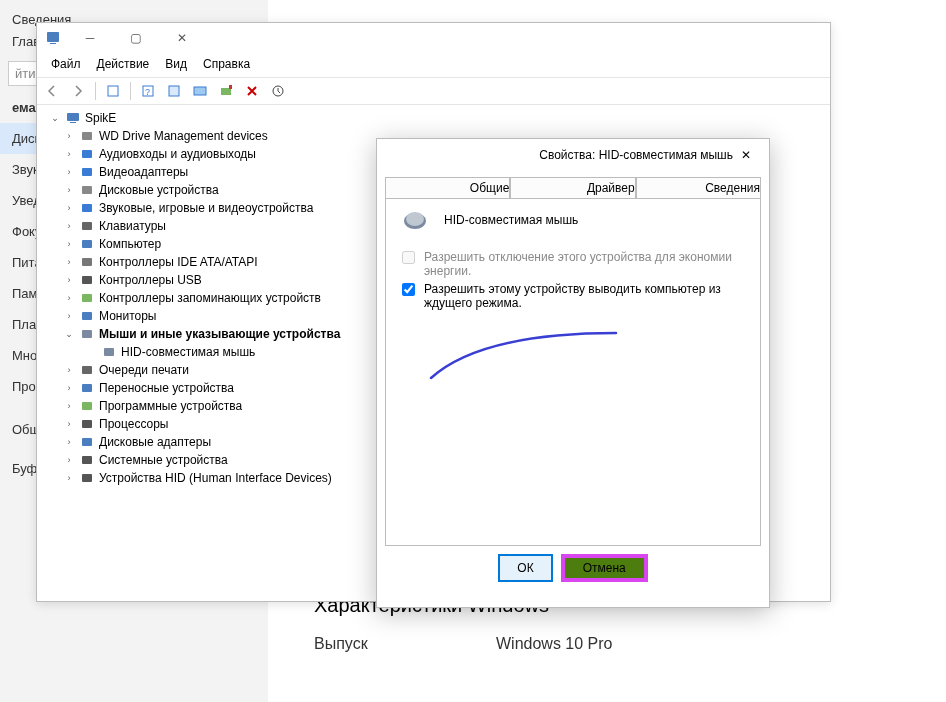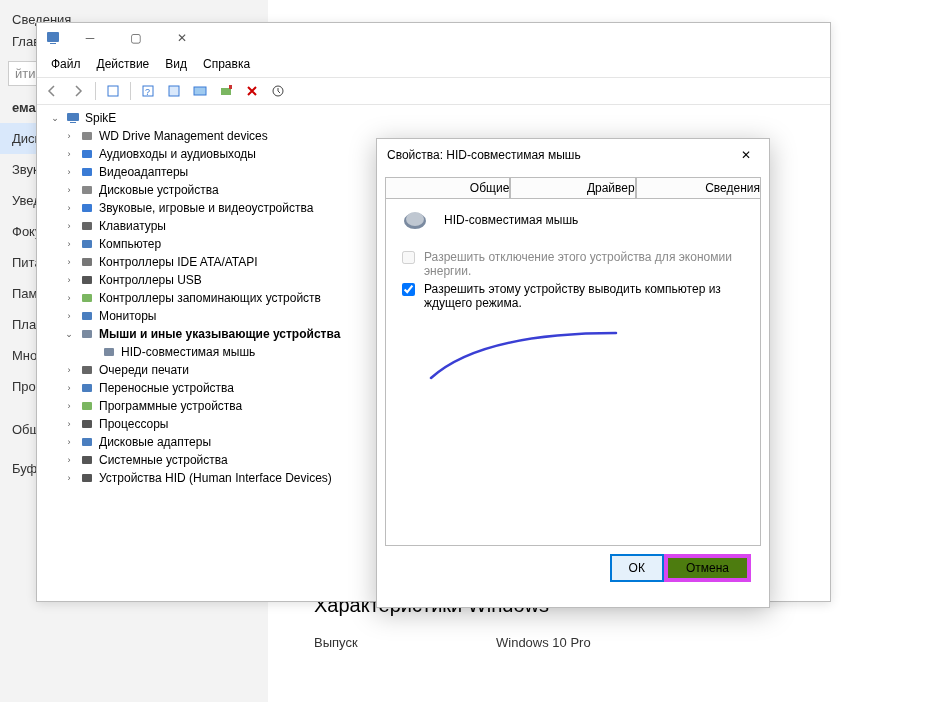--- a/index.html
+++ b/index.html
@@ -6,21 +6,21 @@
   body { margin: 0; width: 946px; height: 702px; background: #fff; overflow: hidden; position: relative; font-size: 12px; color: #000; }
 
   
   .settings-sidebar { position: absolute; left: 0; top: 0; width: 268px; height: 702px; background: #f3f3f3; padding-top: 4px; }
   .sb-item { padding: 8px 12px; font-size: 13px; color: #333; white-space: nowrap; overflow: hidden; }
   .sb-item.active { background: #d9e8fb; }
   .sb-item.bigtop { height: 22px; }
 
   .settings-right { position: absolute; left: 268px; top: 594px; width: 678px; }
   .settings-right h2 { font-weight: normal; font-size: 20px; margin: 0 0 18px 46px; }
-  .spec-row { margin-left: 46px; font-size: 13px; color: #333; display: flex; }
+  .spec-row { margin-left: 46px; font-size: 16px; color: #333; display: flex; }
   .spec-row .k { width: 182px; }
 
   
   .dm-window { position: absolute; left: 36px; top: 22px; width: 795px; height: 580px; background: #fff; border: 1px solid #bcbcbc; box-shadow: 0 2px 10px rgba(0,0,0,.12); }
   .dm-titlebar { height: 30px; display: flex; align-items: center; padding: 0 8px; color: #666; }
   .dm-titlebar .icon { width: 16px; height: 16px; margin-right: 6px; }
   .dm-titlebar .title { flex: 1; font-size: 12px; }
   .dm-titlebar .winbtn { width: 46px; height: 30px; display: flex; align-items: center; justify-content: center; color: #555; }
 
   .dm-menubar { display: flex; padding: 2px 6px 4px; border-bottom: 1px solid #e5e5e5; }
@@ -35,39 +35,39 @@
   .tree-row .toggle { width: 12px; text-align: center; color: #555; font-size: 9px; }
   .tree-row .ticon { width: 16px; height: 16px; margin: 0 4px; display: inline-flex; align-items: center; justify-content: center; }
   .tree-row .label { font-size: 12px; }
   .lvl1 { padding-left: 22px; }
   .lvl2 { padding-left: 44px; }
   .selected .label { font-weight: 600; }
 
   
   .props-dialog { position: absolute; left: 376px; top: 138px; width: 394px; height: 470px; background: #fff; border: 1px solid #bcbcbc; box-shadow: 0 5px 25px rgba(0,0,0,.25); }
   .props-title { display: flex; align-items: center; height: 32px; padding: 0 10px; }
-  .props-title .t { flex: 1; font-size: 12px; }
+  .props-title .t { flex: 1; font-size: 12px; text-align: right; }
   .props-title .x { width: 26px; text-align: center; }
 
   .props-body { padding: 6px 8px 8px; }
   .tabstrip { position: relative; }
   .tab-row { display: flex; }
   .tab { border: 1px solid #bcbcbc; background: #fcfcfc; font-size: 12px; text-align: right; padding: 3px 0; margin-bottom: -1px; }
   .tab.r1 { flex: 1; }
   .tab.active { background: #fff; border-bottom: 1px solid #fff; }
   .tab-area { border: 1px solid #bcbcbc; border-top: none; height: 348px; padding: 10px 12px; position: relative; }
 
   .mouse-block { display: flex; align-items: center; gap: 12px; margin-bottom: 18px; }
   .mouse-icon { width: 34px; height: 24px; }
 
   .cb-row { display: flex; align-items: flex-start; gap: 6px; font-size: 12px; margin-bottom: 4px; }
   .cb-row input { margin-top: 1px; }
   .cb-row.dis { color: #8a8a8a; justify-content: flex-end; }
 
-  .btn-row { display: flex; justify-content: flex-end; padding: 8px 10px; }
+  .btn-row { display: flex; justify-content: center; gap: 8px; padding: 8px 10px; }
   .btn { border: 4px solid #d946ef; background: #4d7c0f; padding: 3px 18px; font-size: 12px; }
   .btn.primary { border: 1px solid #0078d7; box-shadow: inset 0 0 0 1px #0078d7; background: #e5f1fb; }
 
   
   .annot { position: absolute; left: 35px; top: 130px; pointer-events: none; }
 
 </style>
 </head>
 <body>
 

